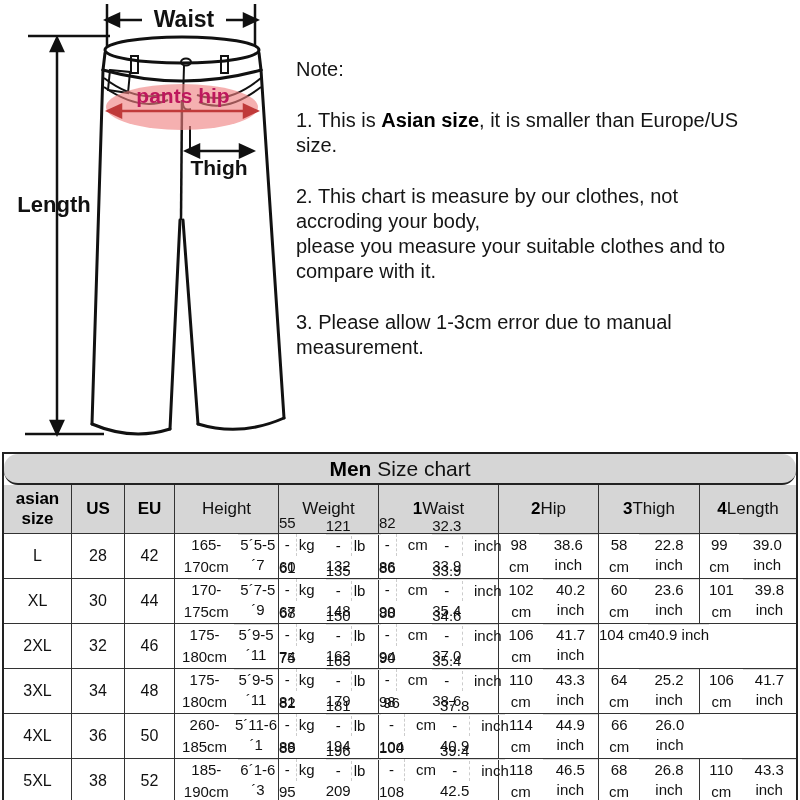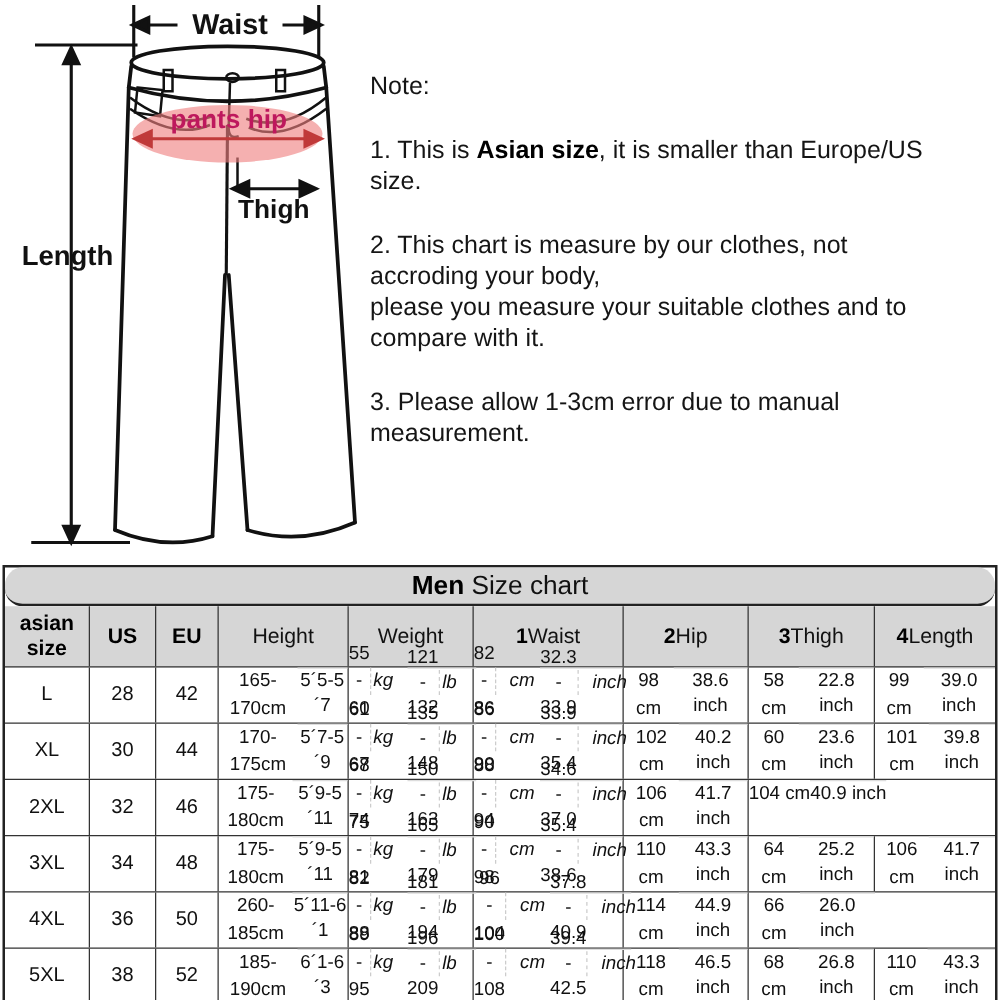--- a/index.html
+++ b/index.html
@@ -36,21 +36,21 @@
      justify-content:center;text-align:center;}
   .c:last-child{border-right:none;}
   .c1{width:68px}.c2{width:53px}.c3{width:50px}.c4{width:104px}.c5{width:100px}
   .c6{width:120px}.c7{width:100px}.c8{width:101px}.c9{flex:1}
   .merged{font-size:16px;}
   .stack{flex-direction:row;align-items:stretch;justify-content:flex-start;padding:0;}
   .half{height:22px;line-height:22px;font-size:15px;text-align:center;}
   .sub{border-top:1px solid #ddd;height:21px;line-height:20px;}
   .uc{display:flex;align-items:center;}
   .uc .val{flex:1;text-align:center;}
-  .uc .unit{width:30px;text-align:left;border-left:1px dashed #ccc;box-sizing:border-box;padding-left:2px;font-style:italic;}
+  .uc .unit{width:30px;text-align:left;border-left:1px dashed #ccc;box-sizing:border-box;padding-left:2px;}
   .uc .u2{width:36px;padding-left:11px;}
 </style>
 </head>
 <body>
 
 <div class="diagram">
   <svg width="300" height="452" viewBox="0 0 300 452" aria-hidden="true">
 
     <g stroke="#111" stroke-width="3" fill="none" stroke-linecap="round" stroke-linejoin="round">
       <ellipse cx="182" cy="50" rx="77" ry="13"></ellipse>

